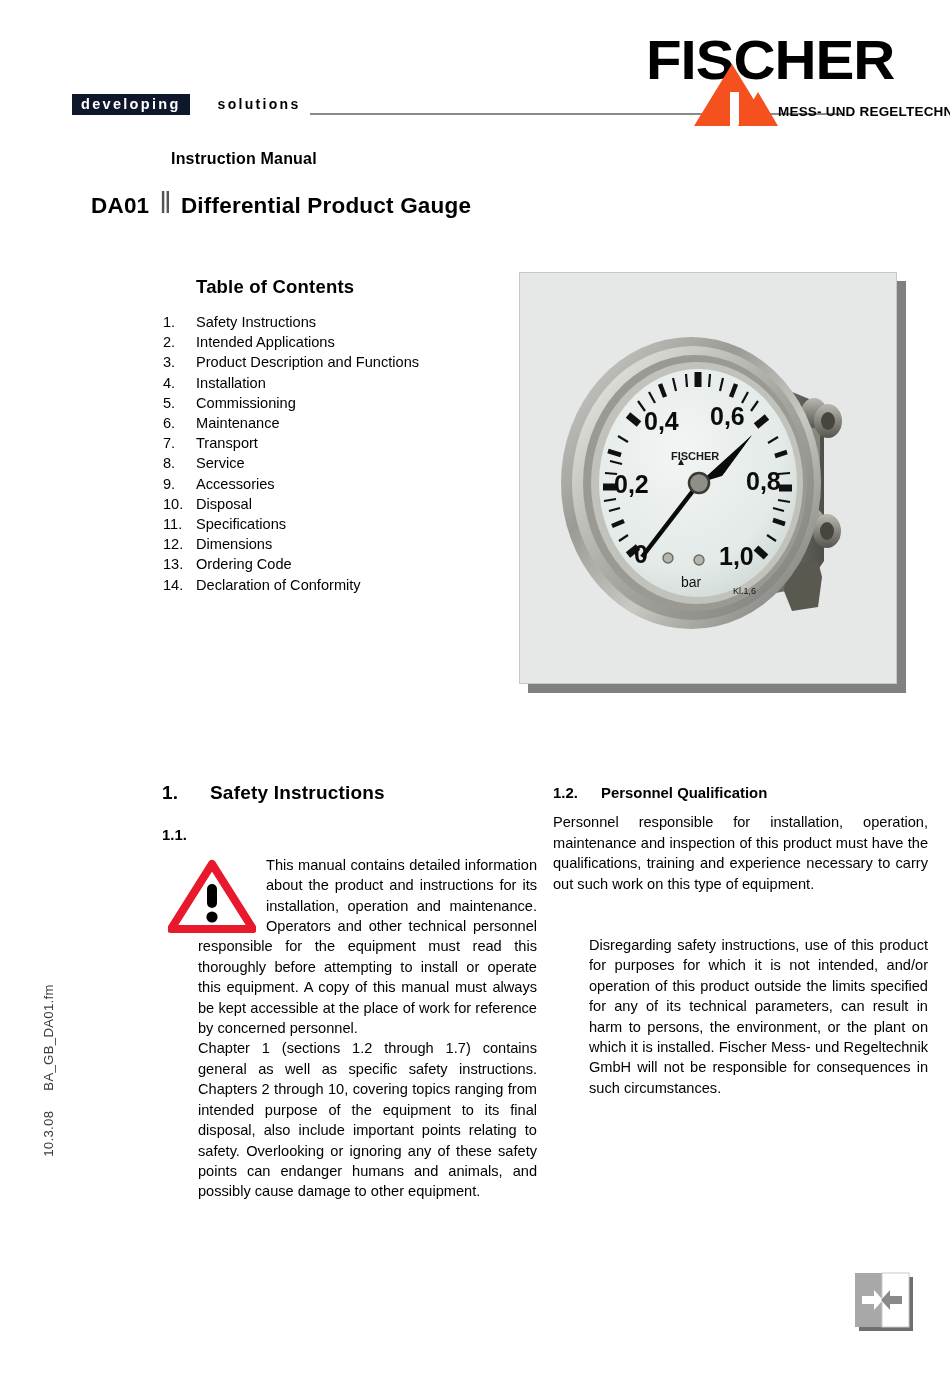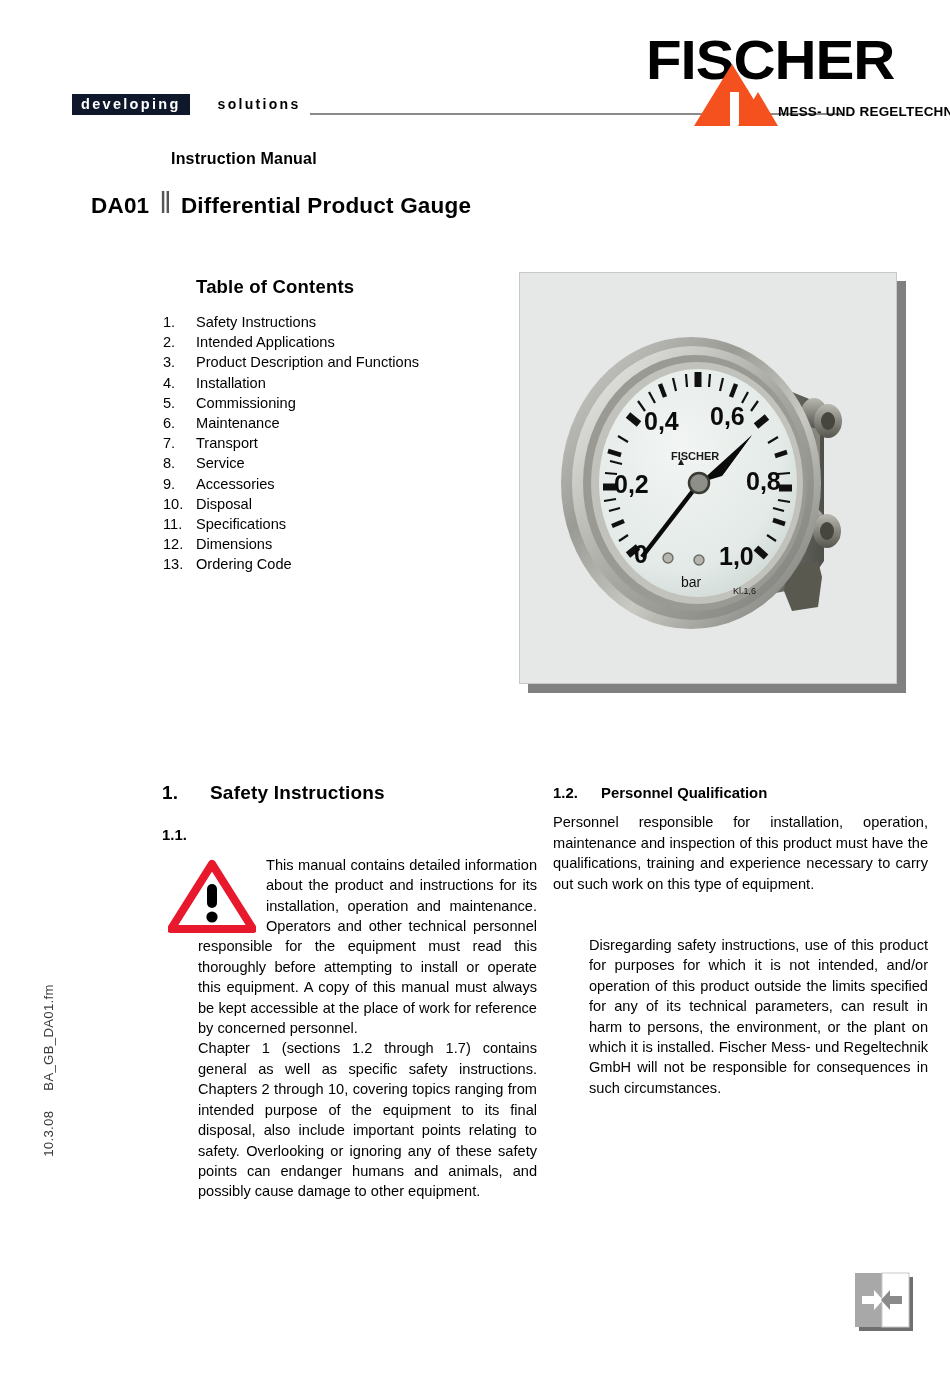--- a/index.html
+++ b/index.html
@@ -322,20 +322,24 @@
     <span class="toc-num">11.</span>
     <span class="toc-label">Specifications</span>
   </div>
   <div class="toc-row">
     <span class="toc-num">12.</span>
     <span class="toc-label">Dimensions</span>
   </div>
   <div class="toc-row">
     <span class="toc-num">13.</span>
     <span class="toc-label">Ordering Code</span>
+  </div>
+  <div class="toc-row">
+    <span class="toc-num">14.</span>
+    <span class="toc-label">Declaration of Conformity</span>
   </div>
 </div>
 
 <div class="photo-wrap">
   <div class="photo-shadow"></div>
   <div class="photo-frame">
 
     <svg class="gauge" viewBox="0 0 320 330">
       <defs>
         <linearGradient id="bezel" x1="0" y1="0" x2="1" y2="1">

